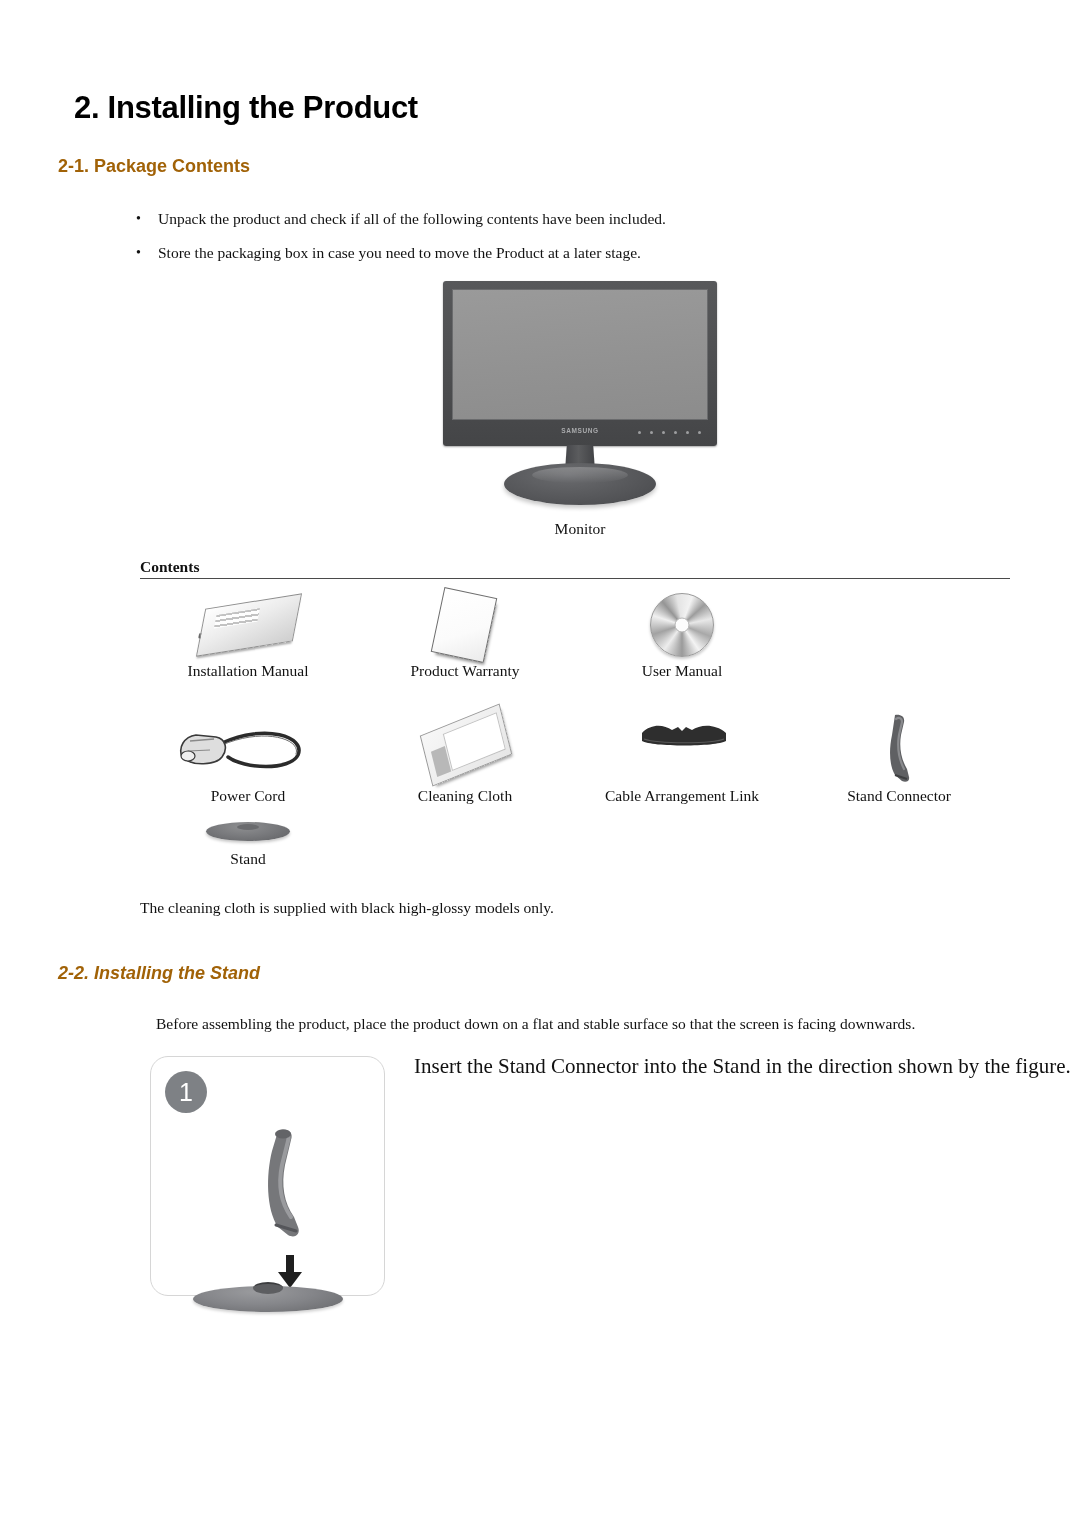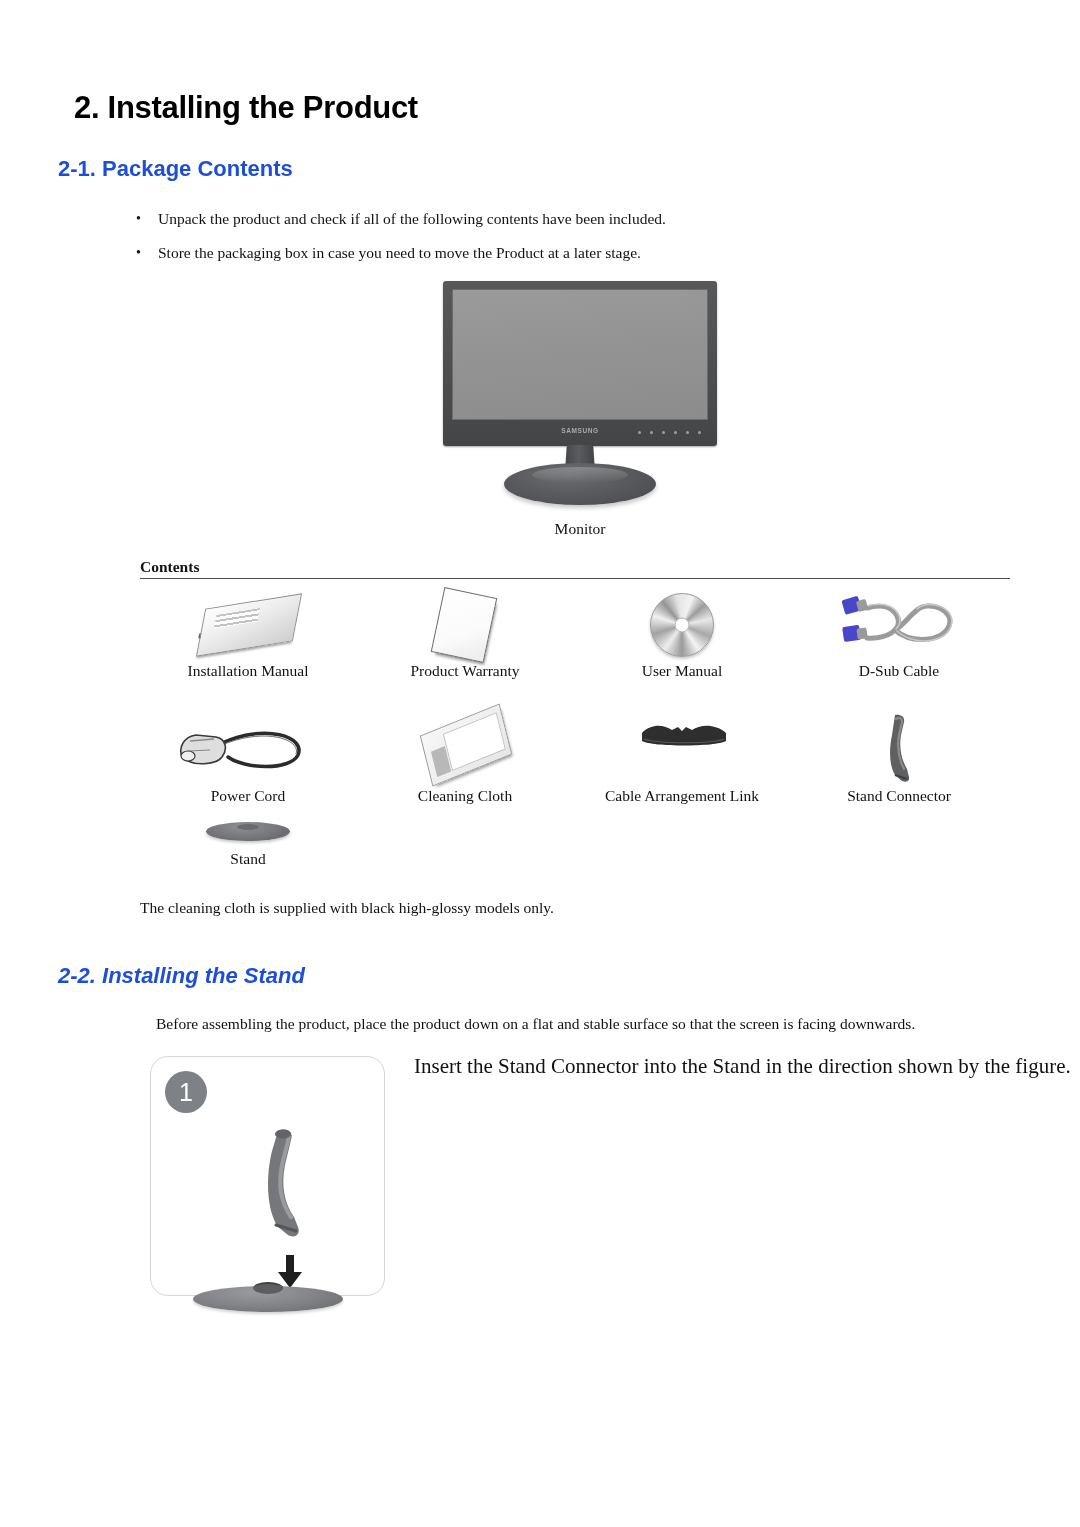--- a/index.html
+++ b/index.html
@@ -27,22 +27,22 @@
     font-size: 31px;
     letter-spacing: -0.3px;
     color: #000000;
     white-space: nowrap;
     margin-top: 24px;
   }
   .section-heading {
     position: absolute;
     font-family: "Liberation Sans", "DejaVu Sans", sans-serif;
     font-weight: bold;
-    font-size: 22px;
-    color: #1d4ed8;
+    font-size: 18px;
+    color: #a16207;
     white-space: nowrap;
   }
   #sec-1 { left: 58px; top: 156px; }
   #sec-2 { left: 58px; top: 963px; font-style: italic; }
 
   
   .bullet-row {
     position: absolute;
     left: 136px;
     font-size: 15.5px;
@@ -471,43 +471,20 @@
 
   <div class="item-cell col-2 row-0">
     <div class="item-art">
       <div class="art-cd">
         <div class="art-cd-hub"></div>
       </div>
     </div>
     <div class="item-label">User Manual</div>
   </div>
 
-  <div class="item-cell col-3 row-0">
-    <div class="item-art">
-      <svg class="art-dsub" width="132" height="70" viewBox="0 0 132 70">
-        <g fill="none" stroke="#9b9b9b" stroke-width="5" stroke-linecap="round">
-          <path d="M34 18 C 60 10, 72 30, 62 40 C 52 50, 34 48, 34 48"></path>
-          <path d="M62 40 C 78 54, 110 52, 116 36 C 122 20, 96 10, 84 20 C 72 30, 72 34, 62 40"></path>
-        </g>
-        <g fill="none" stroke="#c8c8c8" stroke-width="1.6" stroke-linecap="round">
-          <path d="M34 16 C 61 8, 74 29, 63 39"></path>
-          <path d="M64 41 C 80 56, 112 54, 118 36 C 124 18, 96 8, 84 19"></path>
-        </g>
-        <g>
-          <rect x="10" y="8" width="17" height="15" rx="2" fill="#4a46c8" transform="rotate(-16 18 15)"></rect>
-          <rect x="24" y="10" width="10" height="11" rx="2" fill="#9a9a9a" transform="rotate(-16 29 15)"></rect>
-        </g>
-        <g>
-          <rect x="10" y="36" width="17" height="15" rx="2" fill="#4a46c8" transform="rotate(-8 18 43)"></rect>
-          <rect x="24" y="38" width="10" height="11" rx="2" fill="#9a9a9a" transform="rotate(-8 29 43)"></rect>
-        </g>
-      </svg>
-    </div>
-    <div class="item-label">D-Sub Cable</div>
-  </div>
 
   <div class="item-cell col-0 row-1">
     <div class="item-art">
       <svg class="art-power" width="156" height="66" viewBox="0 0 156 66">
         <path d="M52 26 C 96 6, 136 20, 128 38 C 120 54, 74 52, 58 40" fill="none" stroke="#2b2b2b" stroke-width="3.5" stroke-linecap="round"></path>
         <path d="M52 28 C 94 10, 132 22, 126 37" fill="none" stroke="#6d6d6d" stroke-width="1" stroke-linecap="round"></path>
         <g>
           <path d="M12 40 C 8 30, 14 20, 26 18 L 46 20 C 56 22, 58 32, 52 40 C 46 48, 22 50, 12 40 Z" fill="#dedede" stroke="#3a3a3a" stroke-width="1.6"></path>
           <path d="M20 24 L 44 22" stroke="#8a8a8a" stroke-width="1.4" fill="none"></path>
           <path d="M18 34 L 40 33" stroke="#8a8a8a" stroke-width="1.2" fill="none"></path>

